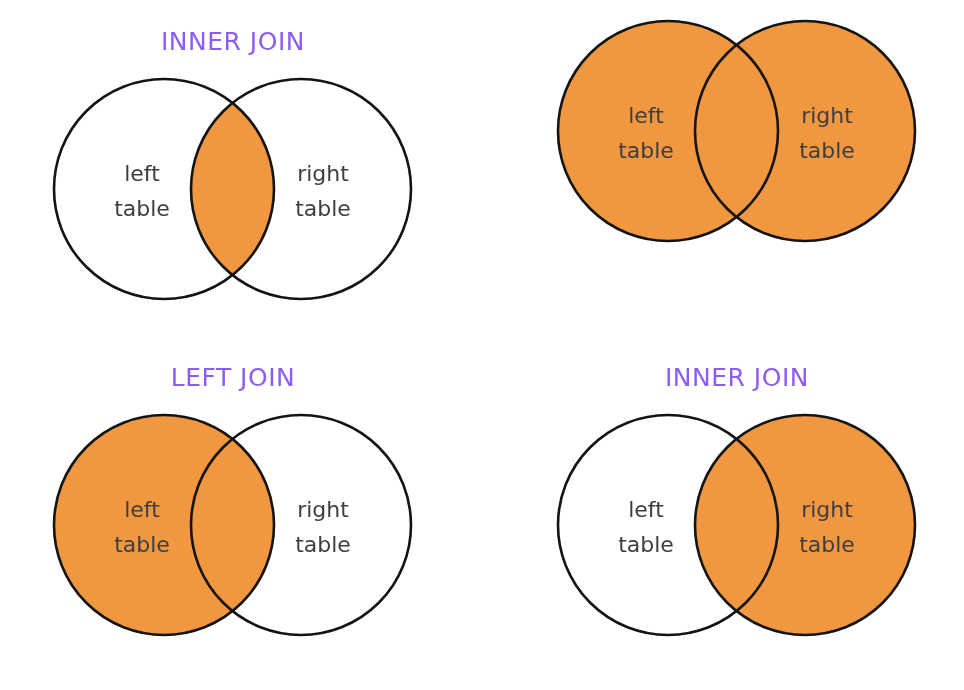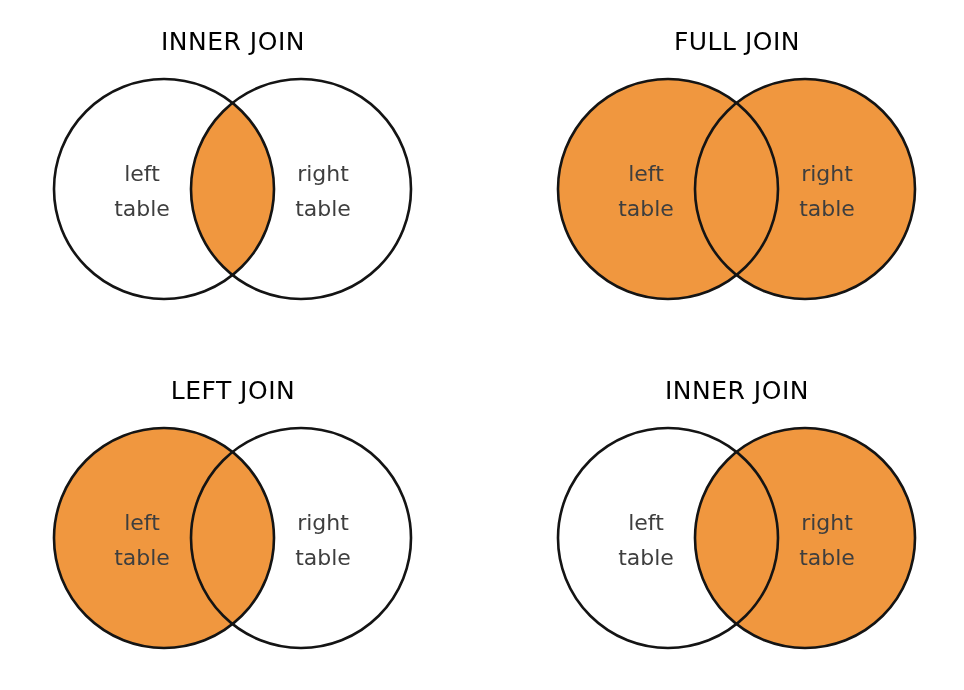--- a/index.html
+++ b/index.html
@@ -23,25 +23,25 @@
     height: 690px;
   }
   .panel {
     display: flex;
     flex-direction: column;
     align-items: center;
   }
   .panel.col-left  { transform: translateX(-8px); }
   .panel.col-right { transform: translateX(14px); }
   .panel.row-top .title    { margin-top: 26px; }
-  .panel.row-bottom .title { margin-top: 30px; }
+  .panel.row-bottom .title { margin-top: 17px; }
   .title {
     font-size: 25px;
     line-height: 32px;
-    color: #000000;
+    color: #8b5cf6;
     letter-spacing: 0.5px;
     white-space: nowrap;
   }
   .venn { margin-top: 18px; display: block; }
   .outline {
     fill: none;
     stroke: #141414;
     stroke-width: 2.6px;
   }
   .lbl {
@@ -73,21 +73,20 @@
         <circle class="outline" cx="112" cy="113" r="110"></circle>
         <circle class="outline" cx="249" cy="113" r="110"></circle>
         <text class="lbl" x="90" y="105">left</text>
         <text class="lbl" x="90" y="140">table</text>
         <text class="lbl" x="271" y="105">right</text>
         <text class="lbl" x="271" y="140">table</text>
       </svg>
     </div>
 
     <div class="panel row-top col-right">
-      <div class="title">FULL JOIN</div>
       <svg class="venn" width="362" height="226" viewBox="0 0 362 226">
         <defs>
           <clipPath id="clip-1">
               <circle cx="112" cy="113" r="110"></circle>
             </clipPath>
         </defs>
         <circle cx="112" cy="113" r="110" fill="#f0973f"></circle>
         <circle cx="249" cy="113" r="110" fill="#f0973f"></circle>
         <g clip-path="url(#clip-1)">
           <circle cx="249" cy="113" r="110" fill="#f0973f"></circle>

